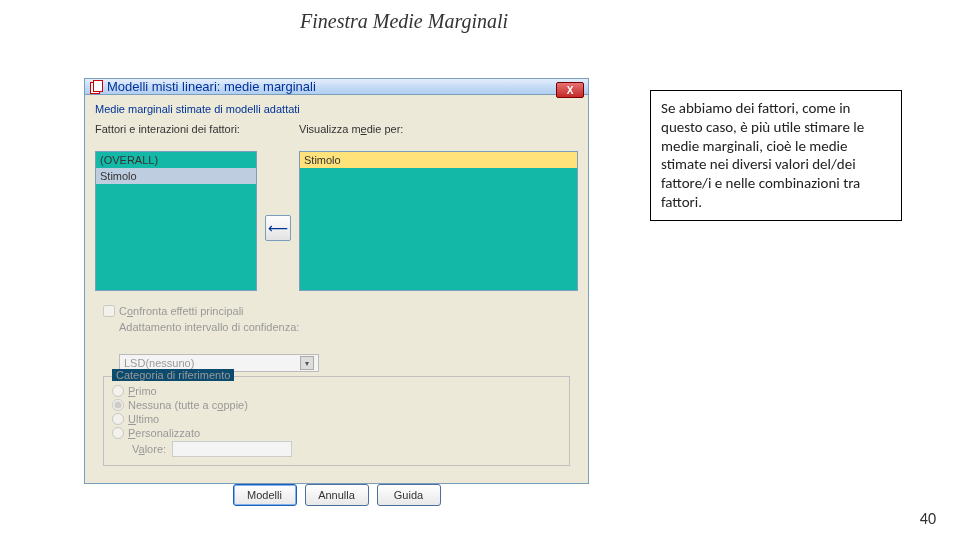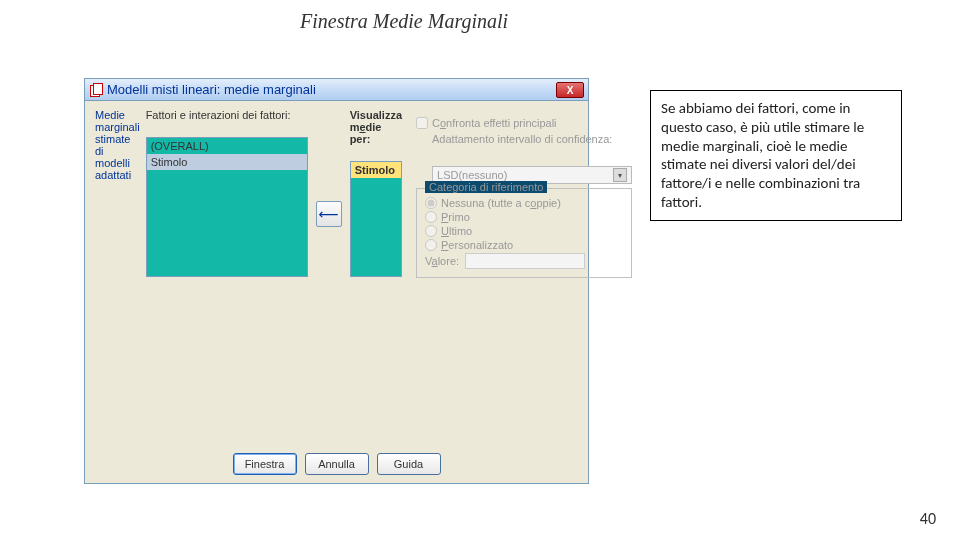--- a/index.html
+++ b/index.html
@@ -60,38 +60,38 @@
     border: 1px solid #7a0000;
     border-radius: 2px;
     display: flex; align-items: center; justify-content: center;
     color: #fff; font-weight: bold; font-size: 10px;
     cursor: pointer;
     position: absolute; right: 4px; top: 3px;
   }
   .dialog-body {
     flex: 1;
     padding: 8px 10px 6px 10px;
-    display: flex; flex-direction: row;
+    display: flex; flex-direction: column;
     gap: 6px;
   }
   .section-heading {
     color: #003399;
     font-size: 11px;
     padding-bottom: 2px;
   }
   .factors-row {
     display: flex;
     gap: 8px;
     align-items: stretch;
     height: 168px;
   }
   .col { display: flex; flex-direction: column; gap: 16px; }
   .col-left { width: 162px; }
   .col-mid { width: 26px; display: flex; align-items: center; justify-content: center; }
-  .col-right { flex: 1; font-weight: bold; }
+  .col-right { flex: 1; }
   .col-label { font-size: 11px; color: #333; }
   .listbox {
     background: #14b8a6;
     border: 1px solid #7b9ebd;
     flex: 1;
     overflow: hidden;
     font-size: 11px;
   }
   .listbox .item { padding: 2px 4px; }
   .listbox .item.selected { background: #bfcde0; }
@@ -136,21 +136,21 @@
   }
   .radio-group-title {
     position: absolute; top: -8px; left: 8px;
     background: #0c4a6e;
     padding: 0 4px;
     color: #999;
     font-size: 11px;
   }
   .radio-row { display: flex; align-items: center; gap: 4px; font-size: 11px; color: #999; margin: 2px 0; }
   .radio-row input { width: 12px; height: 12px; }
-  .val-row { display:flex; align-items:center; gap:6px; color:#999; font-size:11px;}
+  .val-row { margin-left: 20px; display:flex; align-items:center; gap:6px; color:#999; font-size:11px;}
   .val-input { width: 120px; height: 16px; border: 1px solid #ccc; background: #f4f4f4; }
   .button-row {
     display: flex; gap: 8px;
     justify-content: center;
     padding: 6px 0 8px 0;
   }
   .btn {
     min-width: 64px; height: 22px;
     background: linear-gradient(to bottom, #fff, #e8e8e8);
     border: 1px solid #4a6f9e;
@@ -232,44 +232,44 @@
         <div class="disabled">Adattamento intervallo di confidenza:</div>
         <div class="select-disabled">
           <span>LSD(nessuno)</span>
           <span class="select-arrow">▾</span>
         </div>
       </div>
 
       <div class="radio-group">
         <div class="radio-group-title">Categoria di riferimento</div>
         <div class="radio-row">
+          <input type="radio" disabled="" style="">
+          <span><span class="underline-letter">P</span>rimo</span>
+        </div>
+        <div class="radio-row">
           <input type="radio" disabled="" checked="" style="">
           <span>Nessuna (tutte a c<span class="underline-letter">o</span>ppie)</span>
-        </div>
-        <div class="radio-row">
-          <input type="radio" disabled="" style="">
-          <span><span class="underline-letter">P</span>rimo</span>
         </div>
         <div class="radio-row">
           <input type="radio" disabled="" style="">
           <span><span class="underline-letter">U</span>ltimo</span>
         </div>
         <div class="radio-row">
           <input type="radio" disabled="" style="">
           <span><span class="underline-letter">P</span>ersonalizzato</span>
         </div>
         <div class="val-row">
           <span>V<span class="underline-letter">a</span>lore:</span>
           <input class="val-input" disabled="" style="">
         </div>
       </div>
     </div>
   </div>
   <div class="button-row">
-    <div class="btn default">Finestra</div>
+    <div class="btn default">Modelli</div>
     <div class="btn">Annulla</div>
     <div class="btn">Guida</div>
   </div>
 </div>
 
 <div class="annotation">Se abbiamo dei fattori, come in questo caso, è più utile stimare le medie marginali, cioè le medie stimate nei diversi valori del/dei fattore/i e nelle combinazioni tra fattori.</div>
 
 <div class="page-number">40</div>
 
 </body></html>

